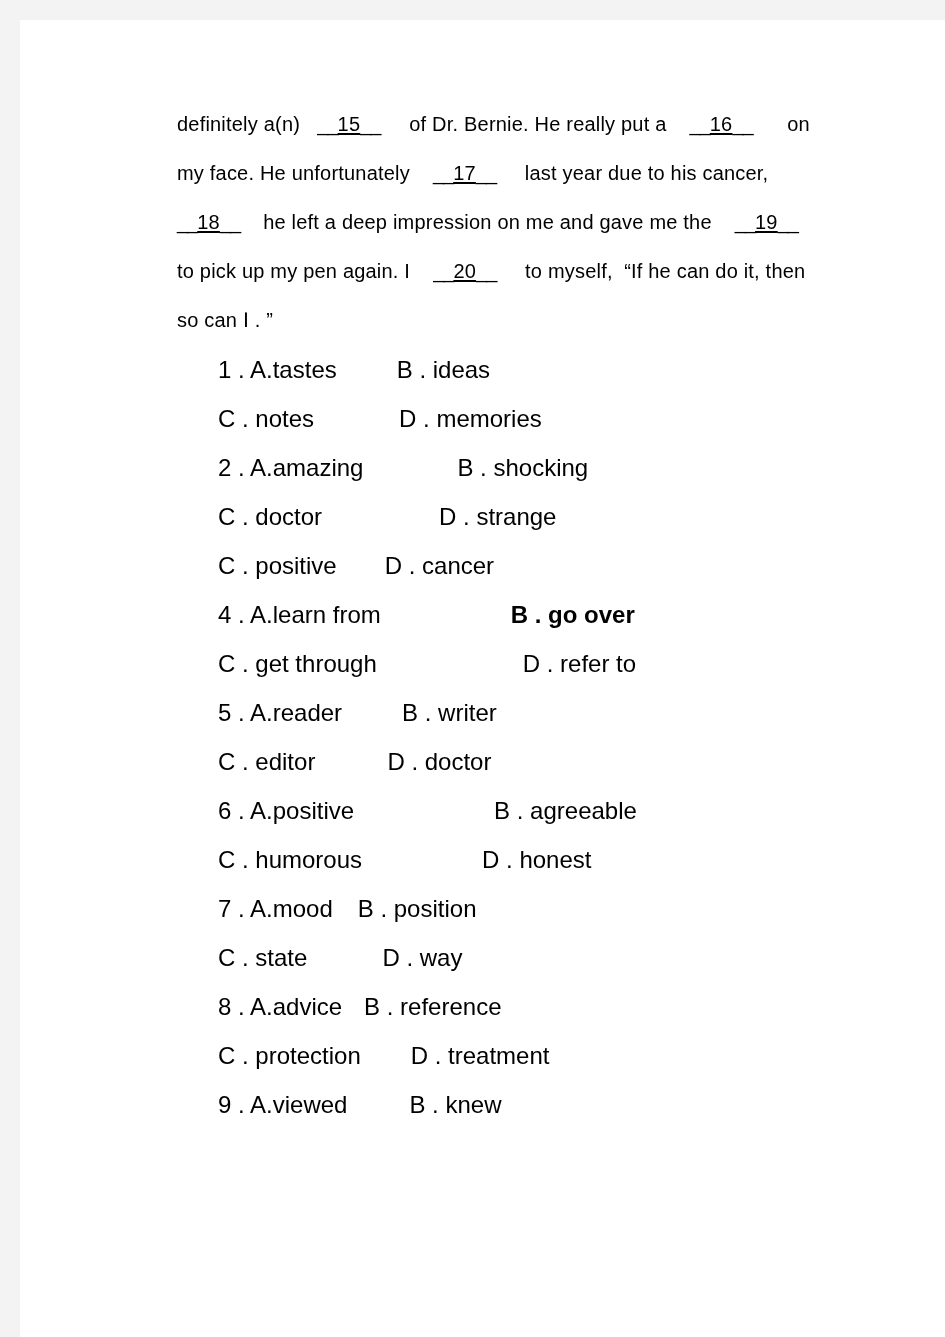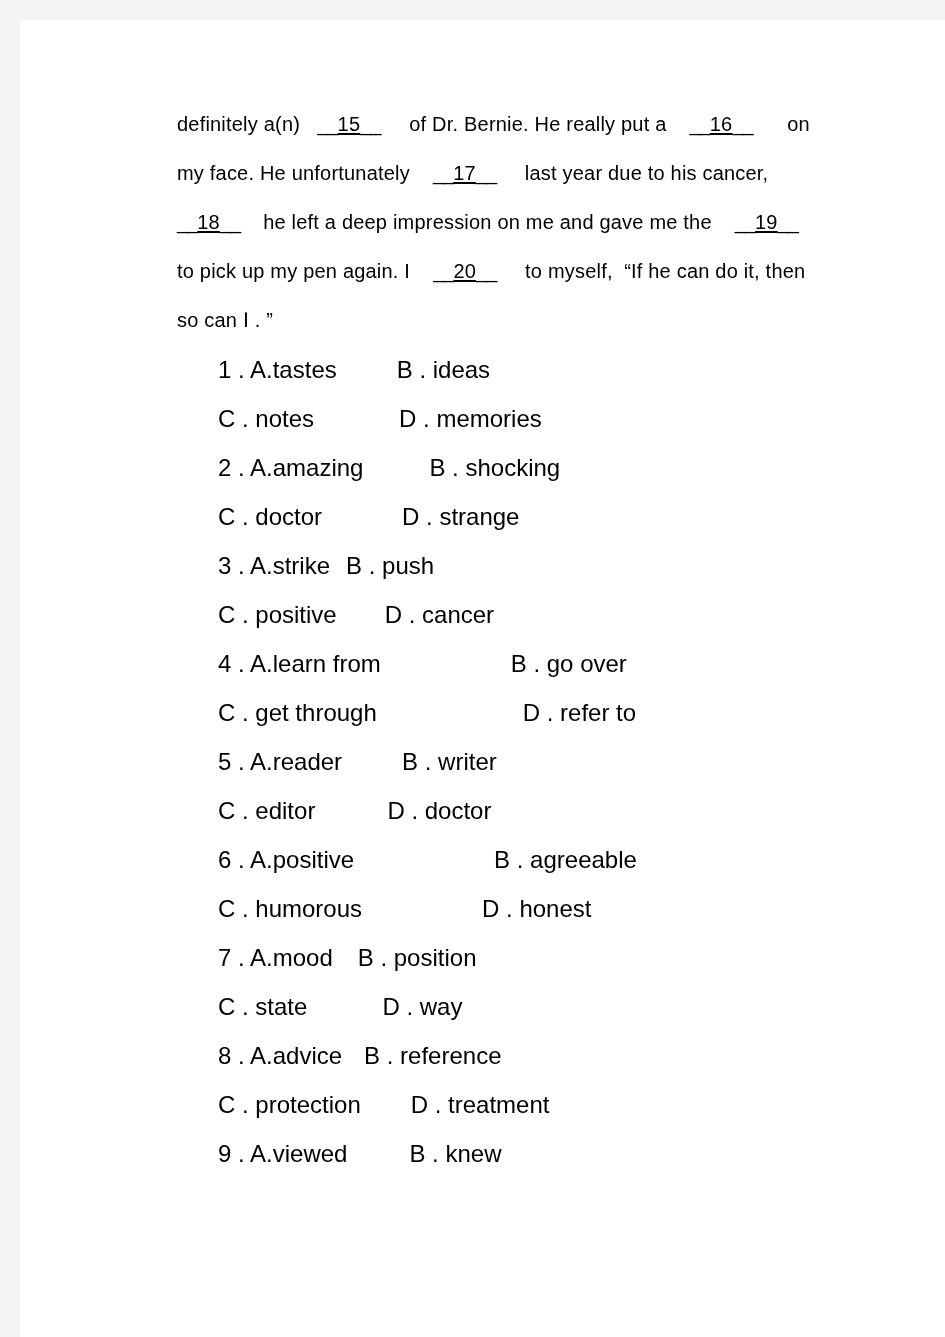--- a/index.html
+++ b/index.html
@@ -76,25 +76,24 @@
 <body>
 
 <div class="page">
   <div class="content">
 
     <div class="cloze"><span class="line"><span>definitely a(n)   </span><span class="blank"><span class="dash">__</span><span class="num">15</span><span class="dash">__</span></span><span>     of Dr. Bernie. He really put a    </span><span class="blank"><span class="dash">__</span><span class="num">16</span><span class="dash">__</span></span><span>      on</span></span><span class="line"><span>my face. He unfortunately    </span><span class="blank"><span class="dash">__</span><span class="num">17</span><span class="dash">__</span></span><span>     last year due to his cancer,</span></span><span class="line"><span class="blank"><span class="dash">__</span><span class="num">18</span><span class="dash">__</span></span><span>    he left a deep impression on me and gave me the    </span><span class="blank"><span class="dash">__</span><span class="num">19</span><span class="dash">__</span></span></span><span class="line"><span>to pick up my pen again. I    </span><span class="blank"><span class="dash">__</span><span class="num">20</span><span class="dash">__</span></span><span>     to myself,  “If he can do it, then</span></span><span class="line"><span>so can Ⅰ . ”</span></span></div>
 
     <div class="options">
         <span class="optline"><span class="seg">1 . A.tastes</span><span class="seg" style="margin-left: 60px;">B . ideas</span></span>
         <span class="optline"><span class="seg">C . notes</span><span class="seg" style="margin-left: 85px;">D . memories</span></span>
-        <span class="optline"><span class="seg">2 . A.amazing</span><span class="seg" style="margin-left: 66px;">B . shocking</span></span>
-        <span class="optline"><span class="seg">C . doctor</span><span class="seg" style="margin-left: 80px; text-align: center;">D . strange</span></span>
-        <span class="optline"><span class="seg">3 . A.strike</span><span class="seg" style="margin-left: 16px;">B . push</span></span>
+        <span class="optline"><span class="seg">2 . A.amazing</span><span class="seg" style="margin-left: 94px;">B . shocking</span></span>
+        <span class="optline"><span class="seg">C . doctor</span><span class="seg" style="margin-left: 117px; text-align: center;">D . strange</span></span>
         <span class="optline"><span class="seg">C . positive</span><span class="seg" style="margin-left: 48px;">D . cancer</span></span>
-        <span class="optline"><span class="seg">4 . A.learn from</span><span class="seg" style="margin-left: 130px;">B . go over</span></span>
+        <span class="optline"><span class="seg">4 . A.learn from</span><span class="seg" style="margin-left: 130px; font-weight: bold;">B . go over</span></span>
         <span class="optline"><span class="seg">C . get through</span><span class="seg" style="margin-left: 146px;">D . refer to</span></span>
         <span class="optline"><span class="seg">5 . A.reader</span><span class="seg" style="margin-left: 60px;">B . writer</span></span>
         <span class="optline"><span class="seg">C . editor</span><span class="seg" style="margin-left: 72px;">D . doctor</span></span>
         <span class="optline"><span class="seg">6 . A.positive</span><span class="seg" style="margin-left: 140px;">B . agreeable</span></span>
         <span class="optline"><span class="seg">C . humorous</span><span class="seg" style="margin-left: 120px;">D . honest</span></span>
         <span class="optline"><span class="seg">7 . A.mood</span><span class="seg" style="margin-left: 25px;">B . position</span></span>
         <span class="optline"><span class="seg">C . state</span><span class="seg" style="margin-left: 75px;">D . way</span></span>
         <span class="optline"><span class="seg">8 . A.advice</span><span class="seg" style="margin-left: 22px;">B . reference</span></span>
         <span class="optline"><span class="seg">C . protection</span><span class="seg" style="margin-left: 50px; text-align: center;">D . treatment</span></span>
         <span class="optline"><span class="seg">9 . A.viewed</span><span class="seg" style="margin-left: 62px;">B . knew</span></span>

